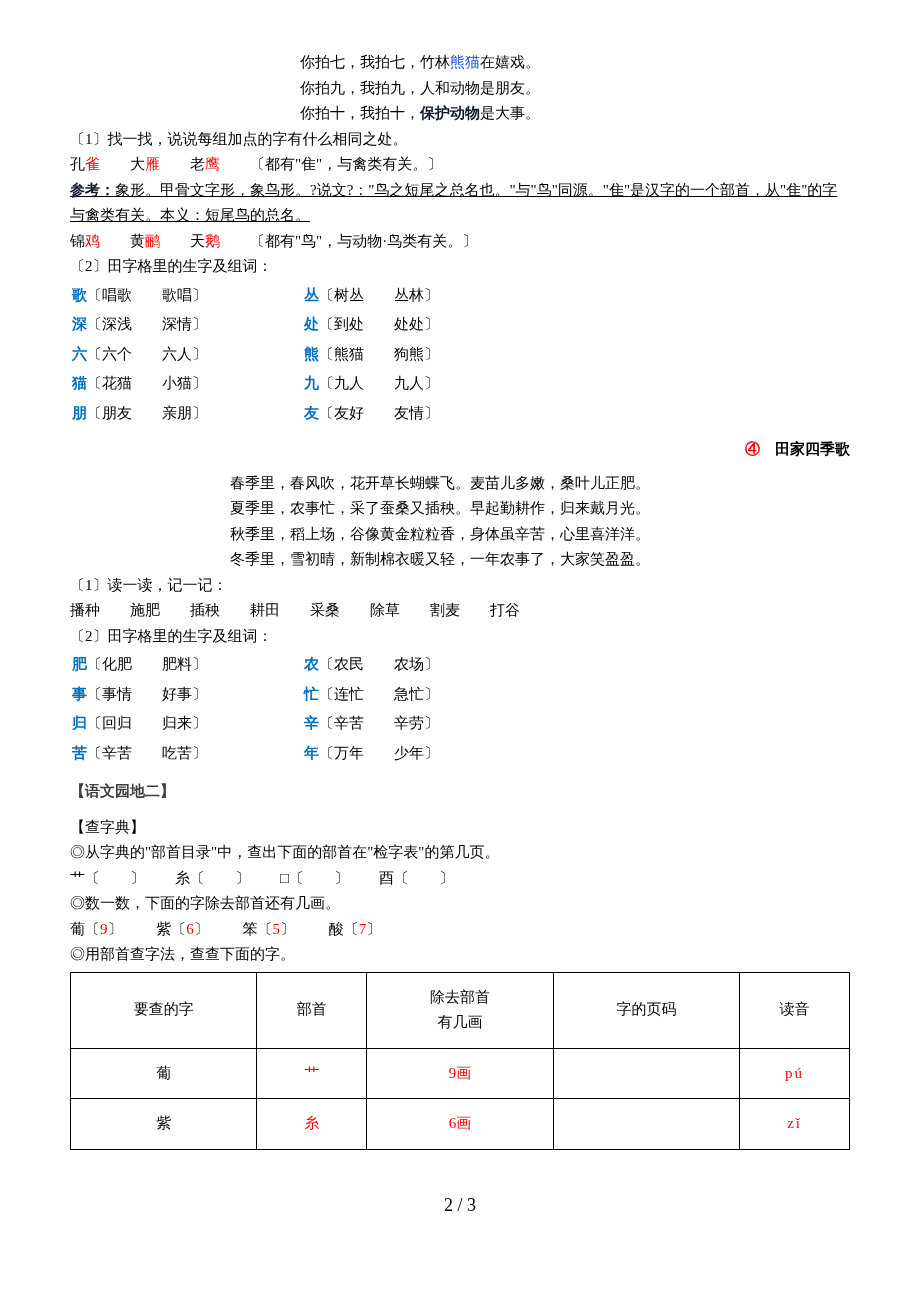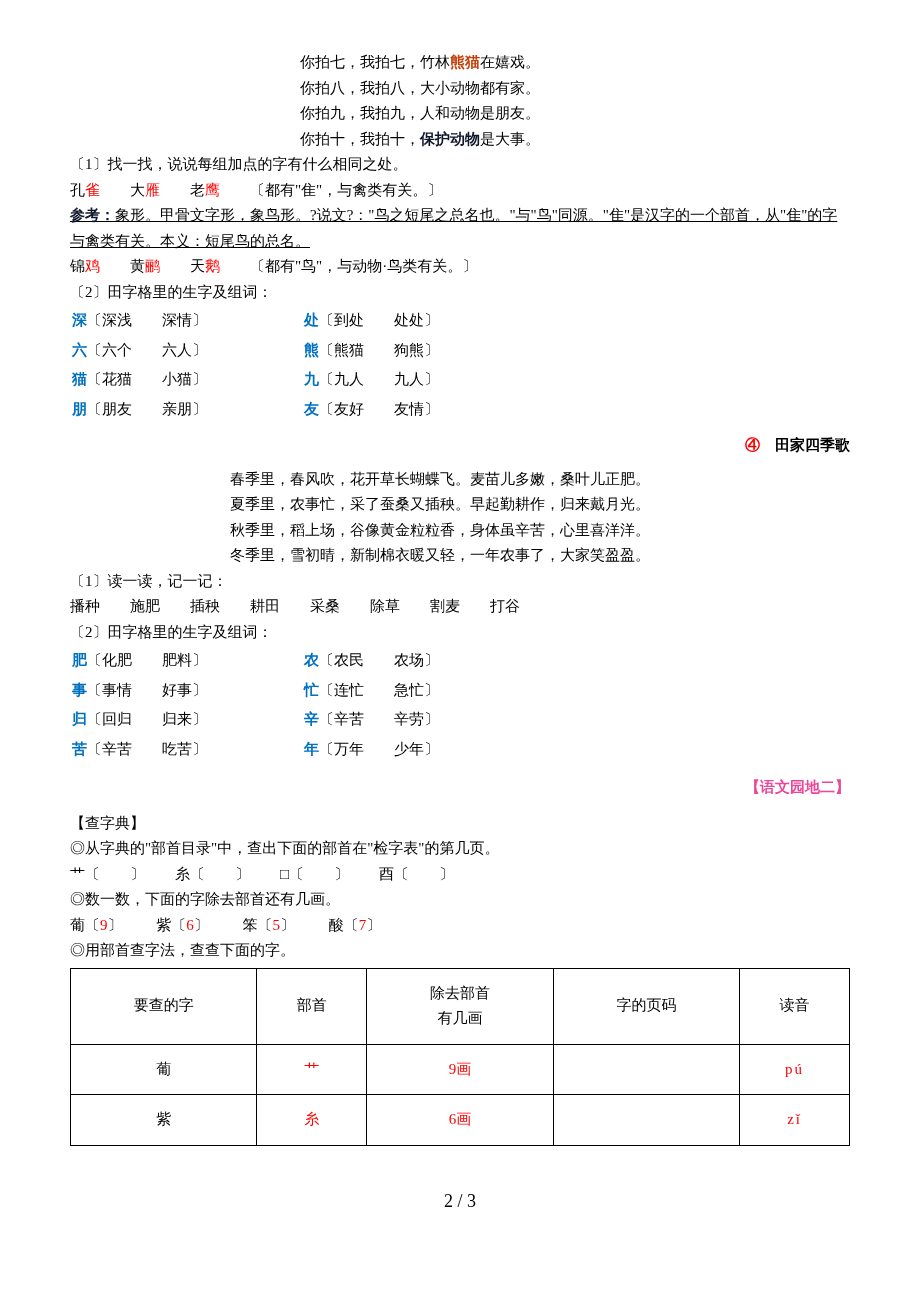--- a/index.html
+++ b/index.html
@@ -7,28 +7,28 @@
     font-size: 15px;
     line-height: 1.7;
     color: #000;
     background: #fff;
     margin: 0;
     padding: 50px 70px;
     width: 920px;
     box-sizing: border-box;
   }
   .center-block { text-align: left; margin-left: 230px; }
-  .blue { color: #c2410c; font-weight: bold; }
+  .blue { color: #1d4ed8; font-weight: normal; }
   .red { color: #ff0000; }
   .red-b { color: #0f172a; font-weight: bold; }
   .underline { text-decoration: underline; }
   .section-num { color: #ff0000; font-weight: bold; }
   .poem-title { text-align: right; font-weight: bold; margin: 8px 0; }
   .poem { margin-left: 160px; }
-  .garden-title { color: #ec4899; font-weight: bold; text-align: right; margin: 10px 0; }
+  .garden-title { color: #404040; font-weight: bold; text-align: left; margin: 10px 0; }
   .word-table { width: 100%; }
   .word-table td { padding: 1px 0; white-space: nowrap; }
   .word-table .col1 { width: 230px; }
   .hw { color: #0070c0; font-weight: bold; }
   table.grid {
     border-collapse: collapse;
     width: 100%;
     margin-top: 4px;
     padding-left: 13px;
   }
@@ -39,39 +39,42 @@
     font-weight: normal;
   }
   .footer { text-align: center; margin-top: 40px; font-size: 18px; }
   .spaced { letter-spacing: 2px; }
 </style>
 </head>
 <body>
 
 <div class="center-block">
   <div><span>你拍七</span><span>，我拍七</span><span>，竹林</span><span class="blue">熊猫</span><span>在嬉戏。</span></div>
-  <div><span>你拍八</span><span>，我拍八</span><span>，大小动物都有家。</span></div>
   <div><span>你拍九</span><span>，我拍九</span><span>，人和动物是朋友。</span></div>
   <div><span>你拍十</span><span>，我拍十</span><span>，</span><span class="red-b">保护动物</span><span>是大事。</span></div>
 </div>
 
 <div>〔1〕找一找，说说每组加点的字有什么相同之处。</div>
 <div>
   <span>孔</span><span class="red">雀</span><span>　　大</span><span class="red">雁</span><span>　　老</span><span class="red">鹰</span>　　<span>〔都有"隹"，与禽类有关。〕</span>
 </div>
 <div class="underline">
   <span class="red-b">参考：</span><span>象形。甲骨文字形，象鸟形。?说文?："鸟之短尾之总名也。"与"鸟"同源。"隹"是汉字的一个部首，从"隹"的字与禽类有关。本义：短尾鸟的总名。</span>
 </div>
 <div>
   <span>锦</span><span class="red">鸡</span><span>　　黄</span><span class="red">鹂</span><span>　　天</span><span class="red">鹅</span>　　<span>〔都有"鸟"，与动物·鸟类有关。〕</span>
 </div>
 
 <div>〔2〕田字格里的生字及组词：</div>
 <table class="word-table">
   <tbody>
+      <tr>
+        <td class="col1"><span class="hw">歌</span><span>〔唱歌　　歌唱〕</span></td>
+        <td><span class="hw">丛</span><span>〔树丛　　丛林〕</span></td>
+      </tr>
   <tr>
         <td class="col1"><span class="hw">深</span><span>〔深浅　　深情〕</span></td>
         <td><span class="hw">处</span><span>〔到处　　处处〕</span></td>
       </tr>
   <tr>
         <td class="col1"><span class="hw">六</span><span>〔六个　　六人〕</span></td>
         <td><span class="hw">熊</span><span>〔熊猫　　狗熊〕</span></td>
       </tr>
   <tr>
         <td class="col1"><span class="hw">猫</span><span>〔花猫　　小猫〕</span></td>

